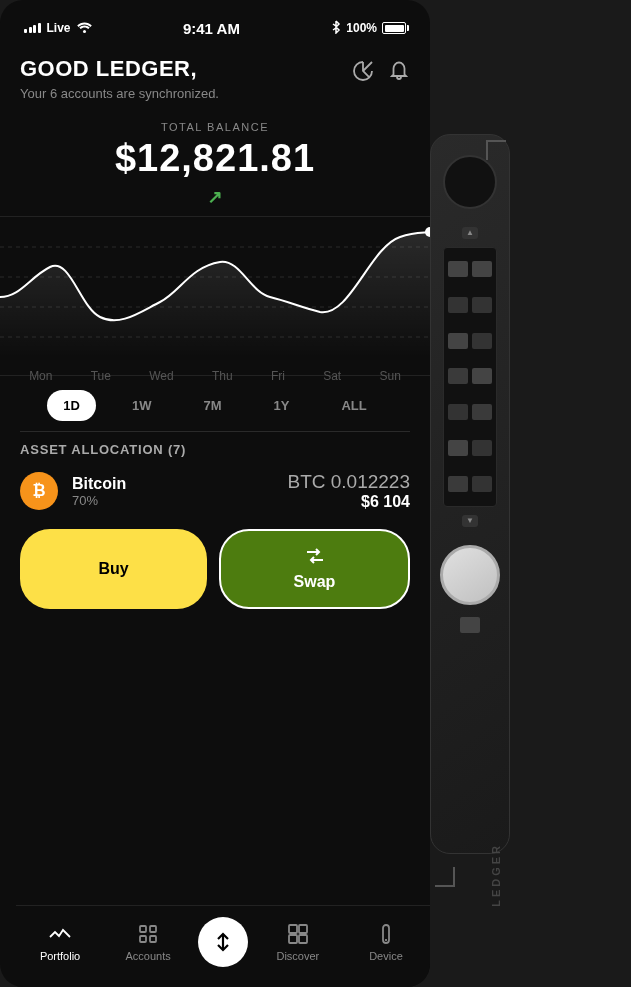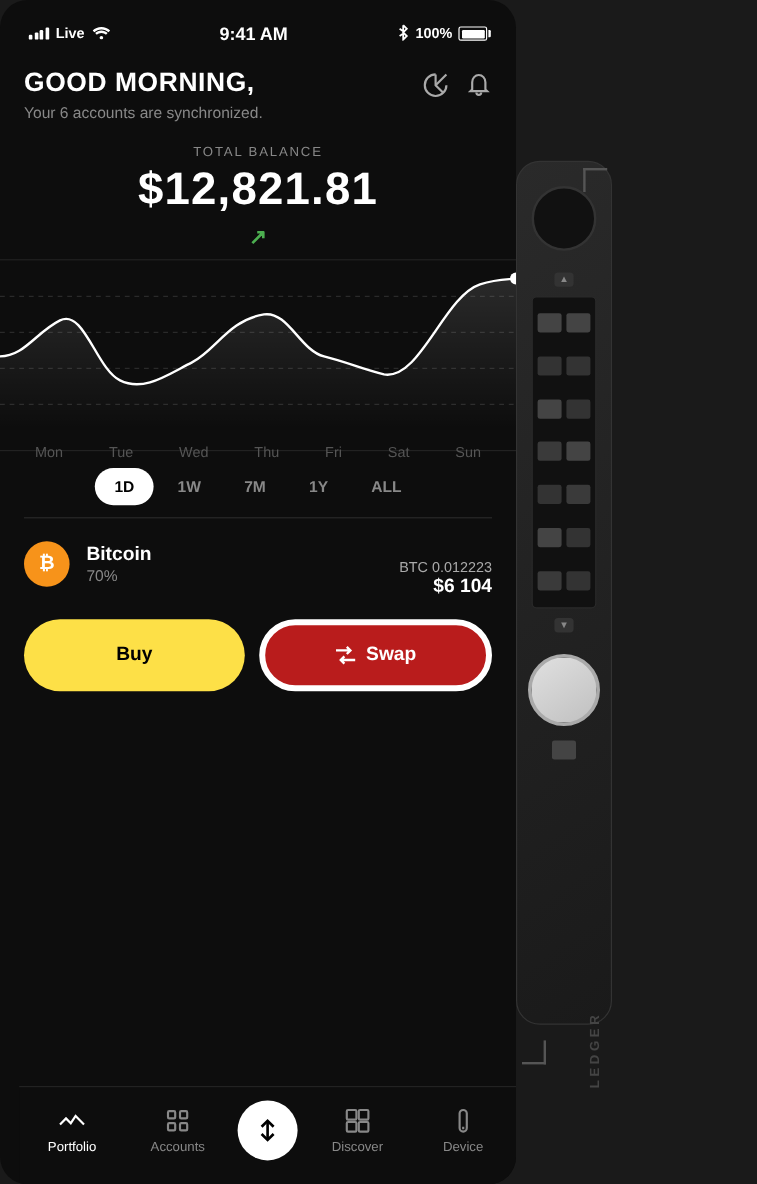--- a/index.html
+++ b/index.html
@@ -148,21 +148,21 @@
       justify-content: space-around;
       padding: 8px 10px 0;
       font-size: 12px;
       color: #555;
     }
 
     .timeframe-section {
       display: flex;
       justify-content: center;
       margin: 14px 0 6px;
-      gap: 4px;
+      gap: 20px;
     }
     .timeframe-btn {
       padding: 8px 16px;
       border-radius: 20px;
       font-size: 13px;
       font-weight: 600;
       cursor: pointer;
       border: none;
       background: transparent;
       color: #888;
@@ -204,21 +204,21 @@
     }
     .asset-icon-text {
       color: #fff;
       font-weight: 700;
       font-size: 16px;
     }
     .asset-info { flex: 1; }
     .asset-name { font-size: 16px; font-weight: 700; color: #fff; }
     .asset-pct { font-size: 13px; color: #888; }
     .asset-values { text-align: right; }
-    .asset-crypto { font-size: 12px; color: #aaa; margin-top: 24px; }
+    .asset-crypto { font-size: 19px; color: #aaa; }
     .asset-usd { font-size: 16px; font-weight: 600; color: #fff; }
 
     .action-buttons {
       display: flex;
       gap: 12px;
       margin-top: 18px;
       padding-bottom: 10px;
     }
     .action-btn {
       flex: 1;
@@ -227,21 +227,21 @@
       font-size: 16px;
       font-weight: 600;
       border: none;
       cursor: pointer;
       display: flex;
       align-items: center;
       justify-content: center;
       gap: 8px;
     }
     .btn-buy { background: #fde047; color: #000; }
-    .btn-swap { background: #b91c1c; color: #fff; border: 5px solid #ffffff; }
+    .btn-swap { background: #4d7c0f; color: #fff; border: 2px solid #ffffff; flex-direction: column; }
 
     
     .bottom-nav {
       position: absolute;
       bottom: 0;
       left: 16px;
       right: 0;
       height: 82px;
       background: #0d0d0d;
       border-top: 1px solid #222;
@@ -410,21 +410,21 @@
       <div class="battery">
         <div class="battery-fill"></div>
       </div>
     </div>
   </div>
 
   <div class="content">
 
     <div class="header">
       <div>
-        <div class="greeting-text">GOOD MORNING,</div>
+        <div class="greeting-text">GOOD LEDGER,</div>
         <div class="greeting-sub">Your 6 accounts are synchronized.</div>
       </div>
       <div class="header-icons">
         <div class="header-icon">
           <svg width="22" height="22" viewBox="0 0 22 22" fill="none" stroke="#aaa" stroke-width="1.8">
             <path d="M11 2C6.03 2 2 6.03 2 11s4.03 9 9 9 9-4.03 9-9"></path>
             <path d="M11 2v9l6.36 6.36"></path>
             <path d="M20 2l-9 9"></path>
           </svg>
         </div>
@@ -480,20 +480,21 @@
     <div class="timeframe-section">
       <button class="timeframe-btn active">1D</button>
       <button class="timeframe-btn">1W</button>
       <button class="timeframe-btn">7M</button>
       <button class="timeframe-btn">1Y</button>
       <button class="timeframe-btn">ALL</button>
     </div>
 
     <div class="divider"></div>
 
+    <div class="asset-allocation-title">ASSET ALLOCATION (7)</div>
 
     <div class="asset-item">
       <div class="asset-icon">
         <span class="asset-icon-text">₿</span>
       </div>
       <div class="asset-info">
         <div class="asset-name">Bitcoin</div>
         <div class="asset-pct">70%</div>
       </div>
       <div class="asset-values">

